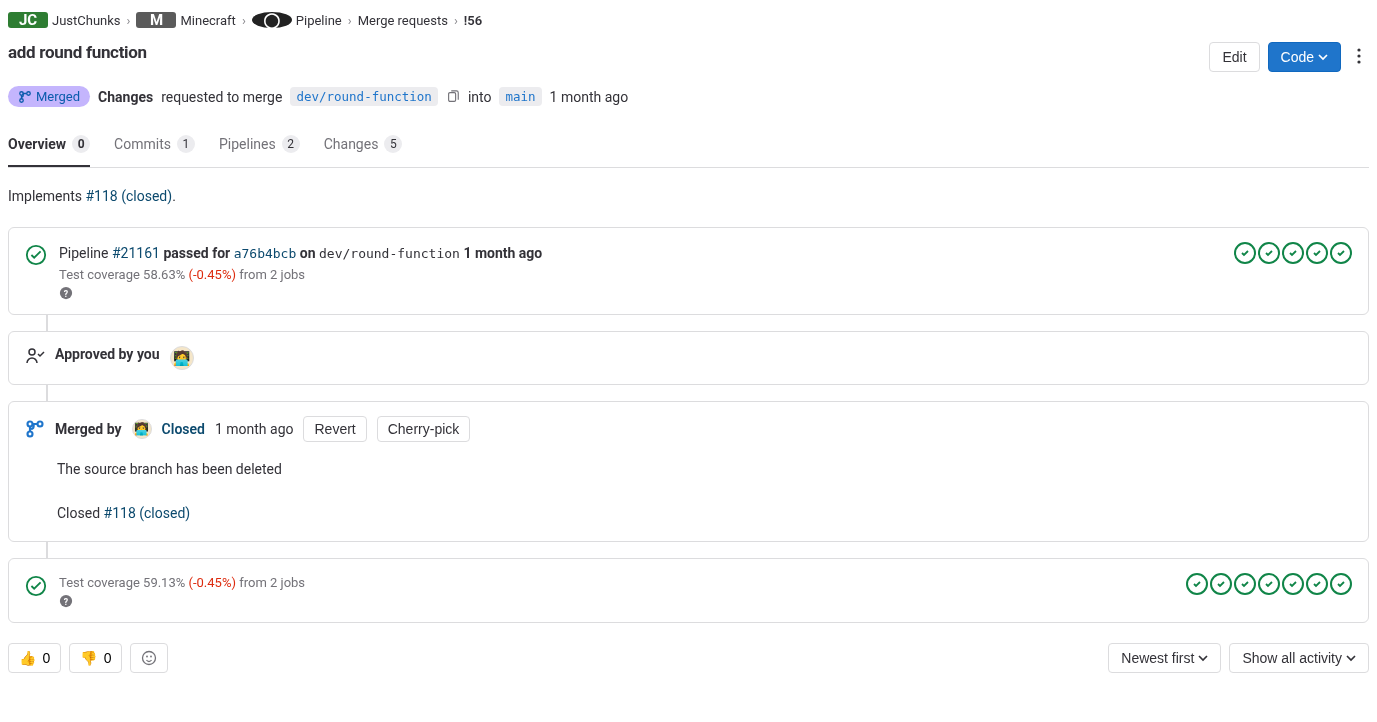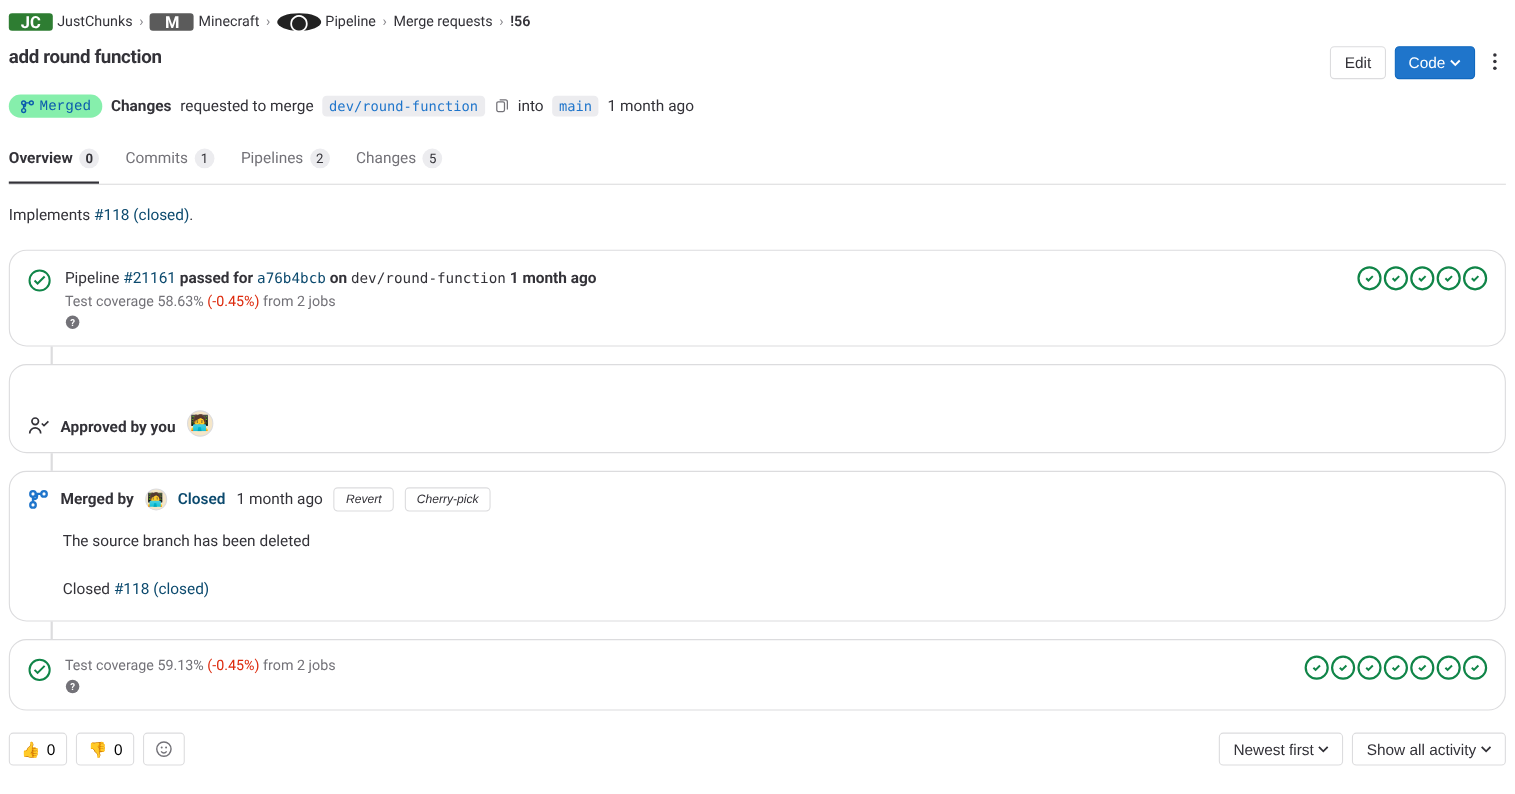--- a/index.html
+++ b/index.html
@@ -6,44 +6,44 @@
 body { font-family: -apple-system, BlinkMacSystemFont, "Segoe UI", Roboto, sans-serif; font-size: 14px; color: #333238; background: #fff; padding: 8px; }
 .breadcrumbs { display: flex; align-items: center; gap: 4px; padding: 4px 0 8px; font-size: 13px; color: #333238; }
 .breadcrumbs .sep { color: #89888d; margin: 0 2px; }
 .breadcrumbs .crumb { display: inline-flex; align-items: center; gap: 4px; color: #333238; text-decoration: none; }
 .breadcrumbs .avatar-sm { width: 40px; height: 16px; border-radius: 3px; display: inline-flex; align-items: center; justify-content: center; font-size: 15px; font-weight: bold; color: #fff; }
 .header-row { display: flex; align-items: flex-start; justify-content: space-between; margin-top: 6px; }
 .title { font-size: 17px; font-weight: 700; letter-spacing: -0.3px; }
 .header-actions { display: flex; align-items: flex-start; gap: 8px; }
 .btn { border: 1px solid #dcdcde; background: #fff; color: #333238; border-radius: 4px; padding: 6px 12px; font-size: 14px; cursor: pointer; display: inline-flex; align-items: center; gap: 4px; }
 .btn-primary { background: #1f75cb; color: #fff; border-color: #1068bf; }
-.btn-sm { padding: 4px 10px; font-size: 11px; font-style: italic; }
+.btn-sm { padding: 4px 10px; font-size: 14px; }
 .kebab { padding: 6px 8px; border: none; background: transparent; cursor: pointer; color: #333238; }
 .status-row { display: flex; align-items: center; gap: 8px; margin-top: 14px; flex-wrap: wrap; }
-.badge-merged { background: #86efac; color: #0b5cad; border-radius: 12px; padding: 3px 10px; font-size: 13px; display: inline-flex; align-items: center; gap: 4px; font-family: Liberation Mono, monospace; }
+.badge-merged { background: #c4b5fd; color: #0b5cad; border-radius: 12px; padding: 3px 10px; font-size: 13px; display: inline-flex; align-items: center; gap: 4px; }
 .author { font-weight: 700; }
 .codechip { font-family: ui-monospace, Menlo, monospace; font-size: 12.5px; background: #ececef; color: #1f75cb; border-radius: 4px; padding: 2px 6px; }
 .copy-icon { color: #737278; cursor: pointer; }
 .tabs { display: flex; gap: 24px; border-bottom: 1px solid #dcdcde; margin-top: 18px; }
 .tab { display: inline-flex; align-items: center; gap: 6px; padding: 10px 0 12px; color: #737278; cursor: pointer; border-bottom: 2px solid transparent; font-size: 14px; }
 .tab.active { color: #333238; font-weight: 700; border-bottom-color: #333238; }
 .tab .count { background: #ececef; color: #333238; border-radius: 10px; min-width: 18px; height: 18px; font-size: 12px; display: inline-flex; align-items: center; justify-content: center; padding: 0 5px; }
 .desc { margin-top: 20px; }
 a.link { color: #0c4a6e; text-decoration: none; }
 .widgets { margin-top: 24px; }
-.widget { border: 1px solid #dcdcde; border-radius: 16px; padding: 14px 16px; margin-top: -1px; background: #fff; }
+.widget { border: 1px solid #dcdcde; border-radius: 6px; padding: 14px 16px; margin-top: -1px; background: #fff; }
 .connector { width: 2px; height: 16px; background: #dcdcde; margin-left: 38px; }
 .pipe-row { display: flex; align-items: flex-start; gap: 12px; }
 .pipe-status { color: #108548; flex-shrink: 0; margin-top: 2px; }
 .pipe-info { flex: 1; line-height: 1.6; }
 .pipe-stages { display: flex; gap: 2px; align-items: center; }
 .stage-ok { width: 22px; height: 22px; border: 2px solid #108548; border-radius: 50%; display: inline-flex; align-items: center; justify-content: center; color: #108548; }
 .coverage-neg { color: #dd2b0e; }
 .help-icon { color: #737278; cursor: help; }
-.approved-row { display: flex; align-items: flex-end; gap: 10px; margin-top: 27px; }
+.approved-row { display: flex; align-items: flex-start; gap: 10px; }
 .approved-icon { color: #333238; }
 .you-avatar { width: 24px; height: 24px; border-radius: 50%; background: #f5e6c8; border: 1px solid #dcdcde; display: inline-flex; align-items: center; justify-content: center; font-size: 14px; }
 .merged-head { display: flex; align-items: center; gap: 10px; flex-wrap: wrap; }
 .merged-icon { color: #1f75cb; }
 .merged-body { margin-left: 32px; margin-top: 14px; line-height: 1.9; }
 .mono-plain { font-family: ui-monospace, Menlo, monospace; font-size: 13px; }
 .reactions-row { display: flex; align-items: center; justify-content: space-between; margin-top: 20px; flex-wrap: wrap; gap: 12px; }
 .reactions { display: flex; gap: 8px; }
 .react-btn { border: 1px solid #dcdcde; background: #fff; border-radius: 4px; padding: 6px 10px; font-size: 14px; cursor: pointer; display: inline-flex; align-items: center; gap: 6px; }
 .sort-row { display: flex; gap: 8px; }

